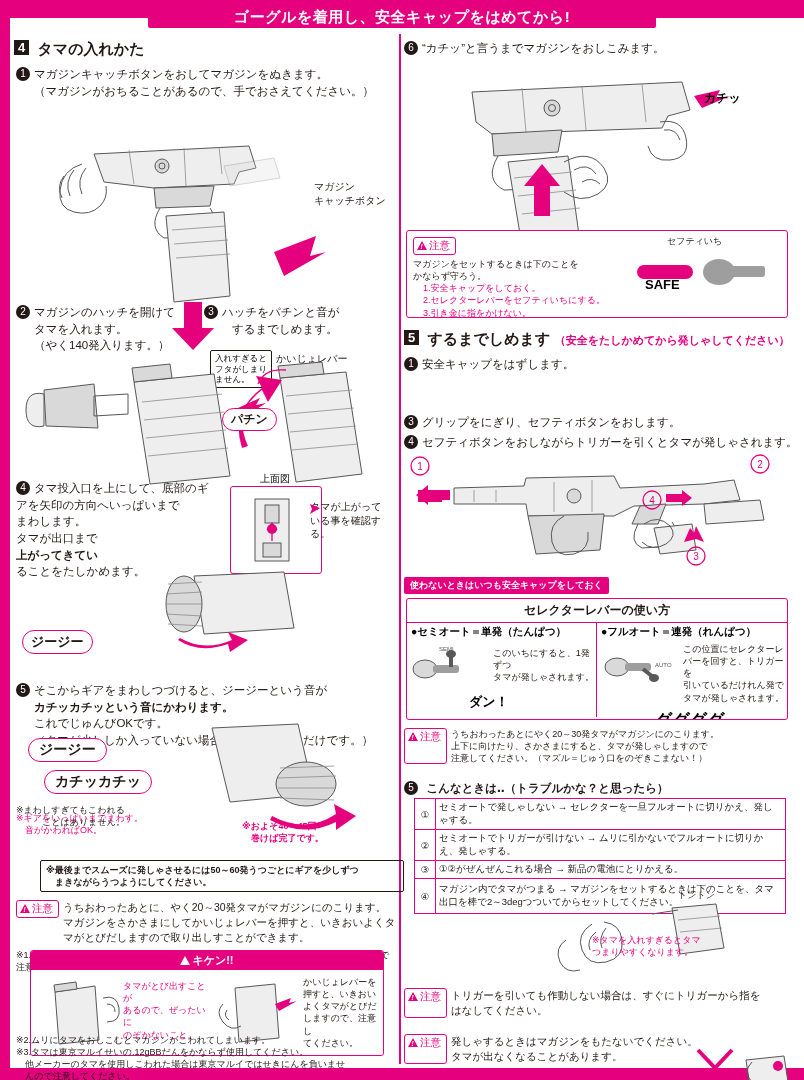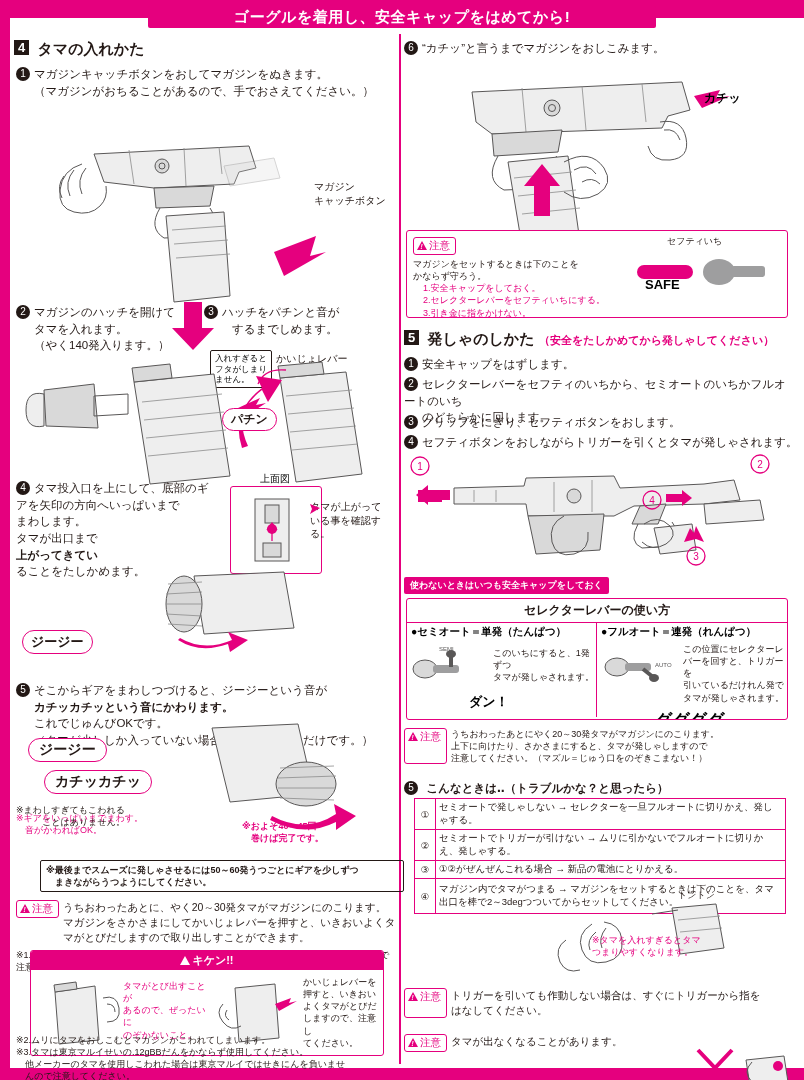--- a/index.html
+++ b/index.html
@@ -311,26 +311,25 @@
             <ellipse cx="82" cy="21" rx="16" ry="13" fill="#9e9e9f"></ellipse>
             <rect x="94" y="15" width="34" height="11" rx="3" fill="#9e9e9f"></rect>
           </svg>
           <div style="position:absolute;left:14px;top:42px;font-weight:bold;font-size:13px;">SAFE</div>
         </div>
       </div>
     </div>
 
     <div style="position:absolute;left:2px;top:296px;">
       <span class="secnum">5</span>
-      <span class="sechead">発しゃのしかた</span>
+      <span class="sechead">するまでしめます</span>
       <span class="pink" style="color:#e5007e;font-size:11px;font-weight:bold;">（安全をたしかめてから発しゃしてください）</span>
     </div>
 
     <div class="txt" style="position:absolute;left:2px;top:322px;"><span class="circ">1</span><span>安全キャップをはずします。</span></div>
-    <div class="txt" style="position:absolute;left:2px;top:342px;width:388px;"><span class="circ">2</span><span>セレクターレバーをセフティのいちから、セミオートのいちかフルオートのいち</span><br><span style="margin-left:18px;display:inline-block;">のどちらかに回します。</span></div>
     <div class="txt" style="position:absolute;left:2px;top:380px;"><span class="circ">3</span><span>グリップをにぎり、セフティボタンをおします。</span></div>
     <div class="txt" style="position:absolute;left:2px;top:400px;"><span class="circ">4</span><span>セフティボタンをおしながらトリガーを引くとタマが発しゃされます。</span></div>
 
     <div class="gunbox" style="left:2px;top:420px;">
       <svg width="388" height="110" viewBox="0 0 388 110">
 
         <path class="fillg" d="M50 34 L120 32 L122 24 L210 22 L216 34 L300 30 L330 26 L336 46 L300 50 L230 52 L210 62 L124 62 L122 50 L50 50 Z"></path>
         <path class="ln2" d="M70 36 L70 48 M92 36 L92 48 M150 28 L150 58 M188 26 L188 58"></path>
         <circle class="fillm" cx="170" cy="42" r="7"></circle>
         <path class="fillm" d="M236 52 L262 50 L254 70 L228 70 Z"></path>
@@ -454,20 +453,21 @@
       <span class="cau-title"><i class="warn"></i><span>注意</span></span>
       <div style="flex:1">
         <div class="txt s">トリガーを引いても作動しない場合は、すぐにトリガーから指を</div>
         <div class="txt s">はなしてください。</div>
       </div>
     </div>
 
     <div style="position:absolute;left:2px;top:1000px;width:388px;display:flex;gap:4px;">
       <span class="cau-title"><i class="warn"></i><span>注意</span></span>
       <div style="flex:1">
+        <div class="txt s">発しゃするときはマガジンをもたないでください。</div>
         <div class="txt s">タマが出なくなることがあります。</div>
       </div>
     </div>
 
     <svg style="position:absolute;left:290px;top:1010px;" width="110" height="48">
       <path d="M6 6 L40 42 M40 6 L6 42" stroke="#e5007e" stroke-width="4" fill="none"></path>
       <path class="fillg" d="M54 16 L92 12 L96 38 L58 42 Z"></path>
       <path class="ln" d="M60 18 q-10 10 0 20 q10 10 22 2"></path>
       <circle cx="86" cy="22" r="5" class="fpink"></circle>
     </svg>

